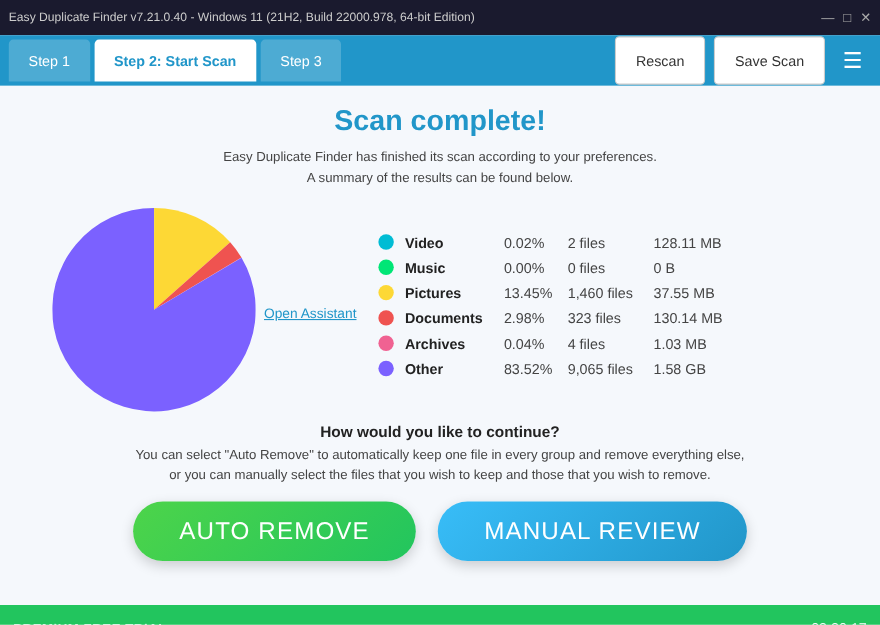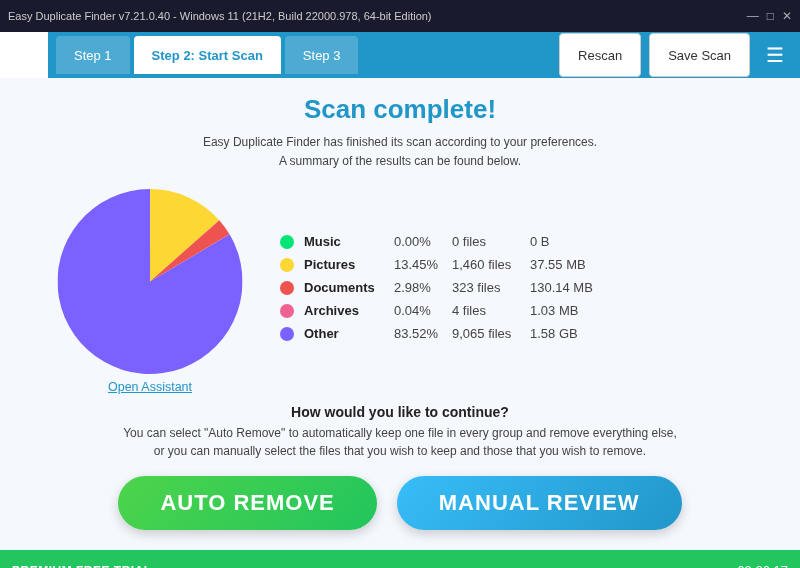--- a/index.html
+++ b/index.html
@@ -34,21 +34,20 @@
     }
 
     
     #nav-bar {
       background: #2196c9;
       display: flex;
       align-items: center;
       height: 46px;
       padding: 0 8px;
       gap: 4px;
-      margin-left: 48px;
     }
     .step-tab {
       padding: 8px 18px;
       border-radius: 4px 4px 0 0;
       font-size: 13px;
       font-weight: 500;
       cursor: pointer;
       color: #fff;
       background: transparent;
       border: none;
@@ -118,21 +117,21 @@
       display: flex;
       width: 100%;
       align-items: center;
       gap: 20px;
       margin-bottom: 10px;
     }
 
     
     #pie-area {
       display: flex;
-      flex-direction: column;
+      flex-direction: row;
       align-items: center;
       min-width: 220px;
     }
     #pie-chart {
       width: 200px;
       height: 185px;
     }
     #open-assistant {
       color: #2196c9;
       font-size: 12.5px;
@@ -200,21 +199,21 @@
     
     #action-buttons {
       display: flex;
       gap: 20px;
       margin-top: 8px;
     }
     .action-btn {
       border: none;
       border-radius: 30px;
       font-size: 22px;
-      font-weight: 700;
+      font-weight: 400;
       cursor: pointer;
       padding: 14px 42px;
       letter-spacing: 1px;
       text-transform: uppercase;
       box-shadow: 0 4px 12px rgba(0,0,0,0.18);
     }
     .btn-auto {
       background: linear-gradient(135deg, #4dd44a, #22c55e);
       color: #fff;
     }
@@ -280,20 +279,27 @@
       <path d="M 0 0 L 1 0 A 1 1 0 0 1 0.9999992104317518 0.0012566367307023255 Z" fill="#00bcd4"></path>
           <path d="M 0 0 L 0.9999992104317518 0.0012566367307023255 A 1 1 0 0 1 0.6627246157025737 0.7488631942764152 Z" fill="#fdd835"></path>
           <path d="M 0 0 L 0.6627246157025737 0.7488631942764152 A 1 1 0 0 1 0.511743000114345 0.8591385812742723 Z" fill="#ef5350"></path>
           <path d="M 0 0 L 0.511743000114345 0.8591385812742723 A 1 1 0 0 1 0.5095821353997765 0.860422016966909 Z" fill="#f06292"></path>
           <path d="M 0 0 L 0.5095821353997765 0.860422016966909 A 1 1 0 1 1 1 -2.4492935982947064e-16 Z" fill="#7b61ff"></path>
         </svg>
       <a id="open-assistant">Open Assistant</a>
     </div>
 
     <div id="legend">
+    <div class="legend-row">
+      <div class="legend-dot" style="background:#00bcd4"></div>
+      <div class="legend-name">Video</div>
+      <div class="legend-pct">0.02%</div>
+      <div class="legend-files">2 files</div>
+      <div class="legend-size">128.11 MB</div>
+    </div>
         <div class="legend-row">
       <div class="legend-dot" style="background:#00e676"></div>
       <div class="legend-name">Music</div>
       <div class="legend-pct">0.00%</div>
       <div class="legend-files">0 files</div>
       <div class="legend-size">0 B</div>
     </div>
         <div class="legend-row">
       <div class="legend-dot" style="background:#fdd835"></div>
       <div class="legend-name">Pictures</div>

